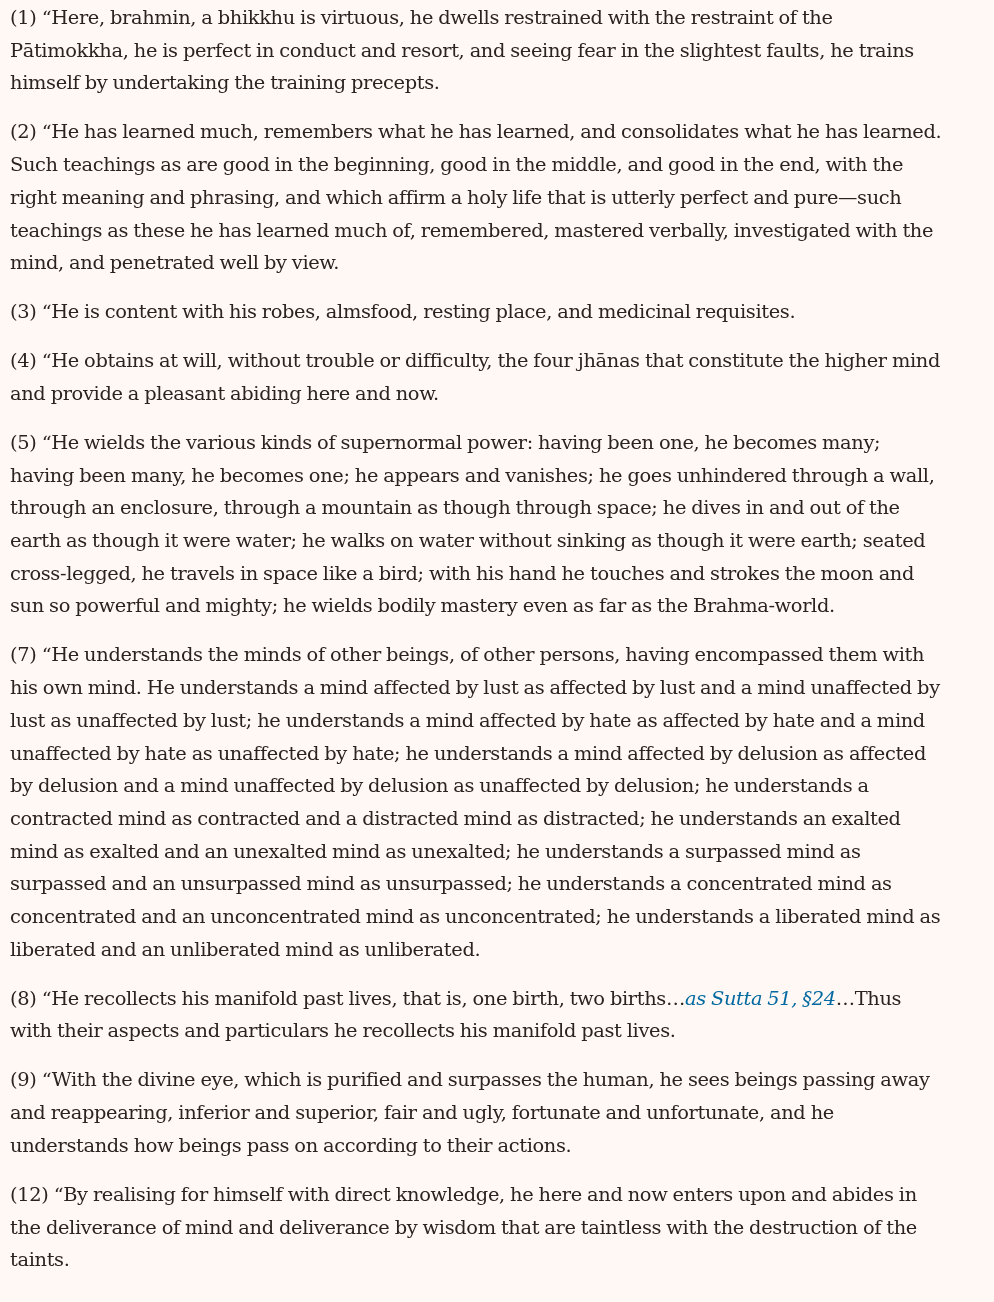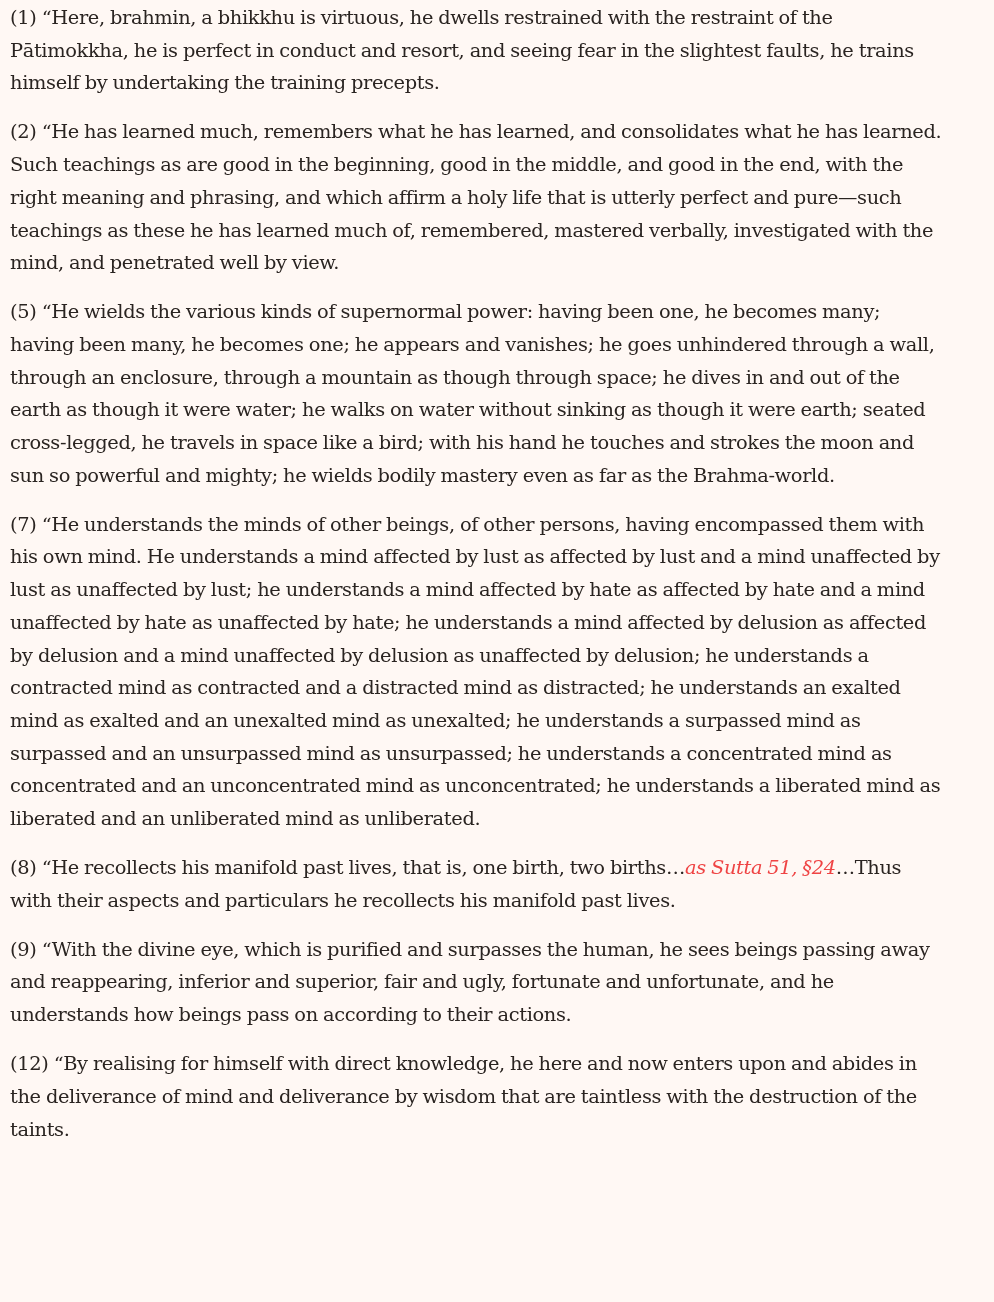--- a/index.html
+++ b/index.html
@@ -22,33 +22,35 @@
   .para {
     margin: 0 0 16.3px 0;
     font-size: 19.4px;
     line-height: 32.7px;
     letter-spacing: -0.35px;
     word-spacing: -0.6px;
   }
   .para .num { }
   .ref {
     font-style: italic;
-    color: #ef4444;
+    color: #0369a1;
     cursor: pointer;
   }
 </style>
 </head>
 <body>
 
 <div class="article">
   <p class="para"><span class="num">(1)</span> <span>“Here, brahmin, a bhikkhu is virtuous, he dwells restrained with the restraint of the Pātimokkha, he is perfect in conduct and resort, and seeing fear in the slightest faults, he trains himself by undertaking the training precepts.</span></p>
 
   <p class="para"><span class="num">(2)</span> <span>“He has learned much, remembers what he has learned, and consolidates what he has learned. Such teachings as are good in the beginning, good in the middle, and good in the end, with the right meaning and phrasing, and which affirm a holy life that is utterly perfect and pure—such teachings as these he has learned much of, remembered, mastered verbally, investigated with the mind, and penetrated well by view.</span></p>
 
+  <p class="para"><span class="num">(3)</span> <span>“He is content with his robes, almsfood, resting place, and medicinal requisites.</span></p>
 
+  <p class="para"><span class="num">(4)</span> <span>“He obtains at will, without trouble or difficulty, the four jhānas that constitute the higher mind and provide a pleasant abiding here and now.</span></p>
 
   <p class="para"><span class="num">(5)</span> <span>“He wields the various kinds of supernormal power: having been one, he becomes many; having been many, he becomes one; he appears and vanishes; he goes unhindered through a wall, through an enclosure, through a mountain as though through space; he dives in and out of the earth as though it were water; he walks on water without sinking as though it were earth; seated cross-legged, he travels in space like a bird; with his hand he touches and strokes the moon and sun so powerful and mighty; he wields bodily mastery even as far as the Brahma-world.</span></p>
 
 
   <p class="para"><span class="num">(7)</span> <span>“He understands the minds of other beings, of other persons, having encompassed them with his own mind. He understands a mind affected by lust as affected by lust and a mind unaffected by lust as unaffected by lust; he understands a mind affected by hate as affected by hate and a mind unaffected by hate as unaffected by hate; he understands a mind affected by delusion as affected by delusion and a mind unaffected by delusion as unaffected by delusion; he understands a contracted mind as contracted and a distracted mind as distracted; he understands an exalted mind as exalted and an unexalted mind as unexalted; he understands a surpassed mind as surpassed and an unsurpassed mind as unsurpassed; he understands a concentrated mind as concentrated and an unconcentrated mind as unconcentrated; he understands a liberated mind as liberated and an unliberated mind as unliberated.</span></p>
 
   <p class="para"><span class="num">(8)</span> <span>“He recollects his manifold past lives, that is, one birth, two births…</span><span class="ref">as Sutta 51, §24</span><span>…Thus with their aspects and particulars he recollects his manifold past lives.</span></p>
 
   <p class="para"><span class="num">(9)</span> <span>“With the divine eye, which is purified and surpasses the human, he sees beings passing away and reappearing, inferior and superior, fair and ugly, fortunate and unfortunate, and he understands how beings pass on according to their actions.</span></p>
 

